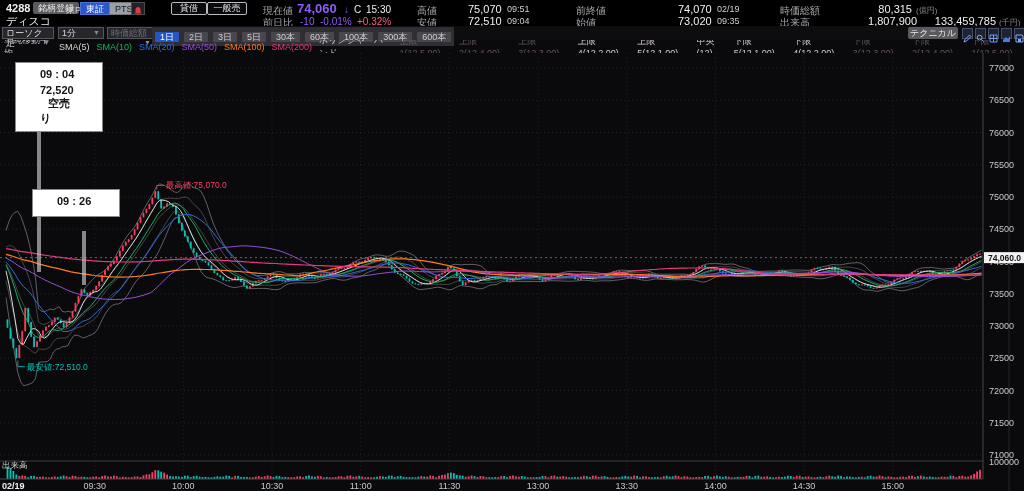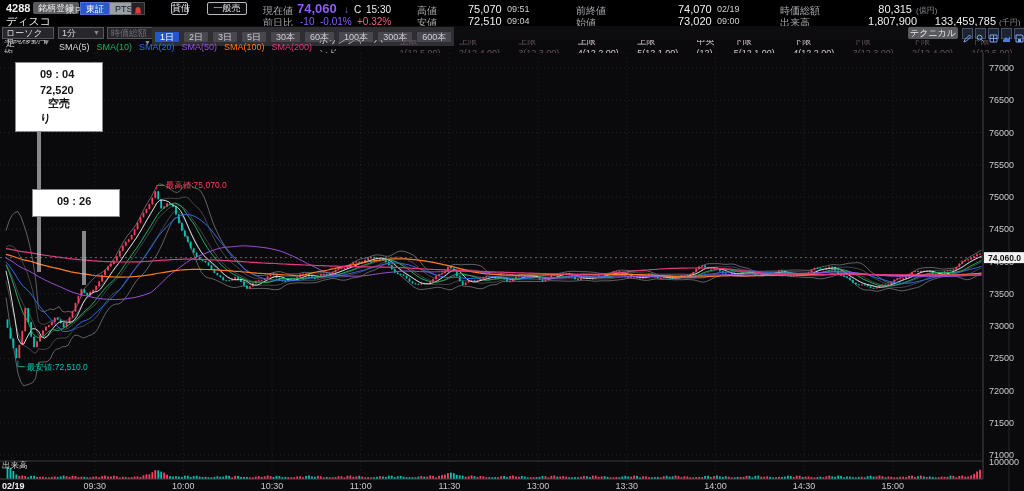--- a/index.html
+++ b/index.html
@@ -55,21 +55,21 @@
     <span class="abs h-val" style="left:6px;top:2px;font-weight:bold">4288</span>
     <span class="abs h-val" style="left:6px;top:14px">ディスコ</span>
     <span class="abs btn-gray" style="left:33px;top:2px;width:46px">銘柄登録</span>
     <span class="abs h-sub" style="left:66px;top:4px">東P</span>
     <span class="abs tg tg-on" style="left:80px;top:2px">東証</span>
     <span class="abs tg tg-off" style="left:109px;top:2px">PTS</span>
     <span class="abs" style="left:131px;top:2px;width:14px;height:13px;background:#222226;border:1px solid #4a4a50"><svg width="12" height="11" viewBox="0 0 12 11">
           <path d="M6 1C4.3 1 3.4 2.5 3.4 4.2L3.4 6.4 2.4 7.6 9.6 7.6 8.6 6.4 8.6 4.2C8.6 2.5 7.7 1 6 1Z" fill="#e23b3b"></path>
           <path d="M5 8.4a1.1 1.1 0 0 0 2 0Z" fill="#e23b3b"></path>
         </svg></span>
-    <span class="abs btn-line" style="left:171px;top:2px;width:17px">貸借</span>
+    <span class="abs btn-line" style="left:171px;top:2px;width:36px">貸借</span>
     <span class="abs btn-line" style="left:207px;top:2px;width:40px">一般売</span>
 
     <span class="abs h-label" style="left:263px;top:4px">現在値</span>
     <span class="abs teal" style="left:297px;top:1px;font-size:13px;font-weight:bold">74,060</span>
     <span class="abs teal" style="left:344px;top:4px;font-size:10px">↓</span>
     <span class="abs h-val" style="left:354px;top:4px;font-size:10px">C</span>
     <span class="abs h-val" style="left:366px;top:4px;font-size:10px">15:30</span>
     <span class="abs h-label" style="left:263px;top:16px">前日比</span>
     <span class="abs teal" style="left:300px;top:16px;font-size:10px">-10</span>
     <span class="abs teal" style="left:320px;top:16px;font-size:10px">-0.01%</span>
@@ -80,21 +80,21 @@
     <span class="abs h-sub" style="left:507px;top:4px">09:51</span>
     <span class="abs h-label" style="left:417px;top:16px">安値</span>
     <span class="abs h-val" style="left:468px;top:15px">72,510</span>
     <span class="abs h-sub" style="left:507px;top:16px">09:04</span>
 
     <span class="abs h-label" style="left:576px;top:4px">前終値</span>
     <span class="abs h-val" style="left:678px;top:3px">74,070</span>
     <span class="abs h-sub" style="left:717px;top:4px">02/19</span>
     <span class="abs h-label" style="left:576px;top:16px">始値</span>
     <span class="abs h-val" style="left:678px;top:15px">73,020</span>
-    <span class="abs h-sub" style="left:717px;top:16px">09:00</span>
+    <span class="abs h-sub" style="left:717px;top:16px">09:35</span>
 
     <span class="abs h-label" style="left:780px;top:4px">時価総額</span>
     <span class="abs h-val" style="left:840px;top:3px;width:72px;text-align:right">80,315</span>
     <span class="abs h-unit" style="left:916px;top:5px">(億円)</span>
     <span class="abs h-label" style="left:780px;top:16px">出来高</span>
     <span class="abs h-val" style="left:845px;top:15px;width:72px;text-align:right">1,807,900</span>
     <span class="abs h-val" style="left:922px;top:15px;width:74px;text-align:right">133,459,785</span>
     <span class="abs h-unit" style="left:999px;top:17px">(千円)</span>
   </div>
 

